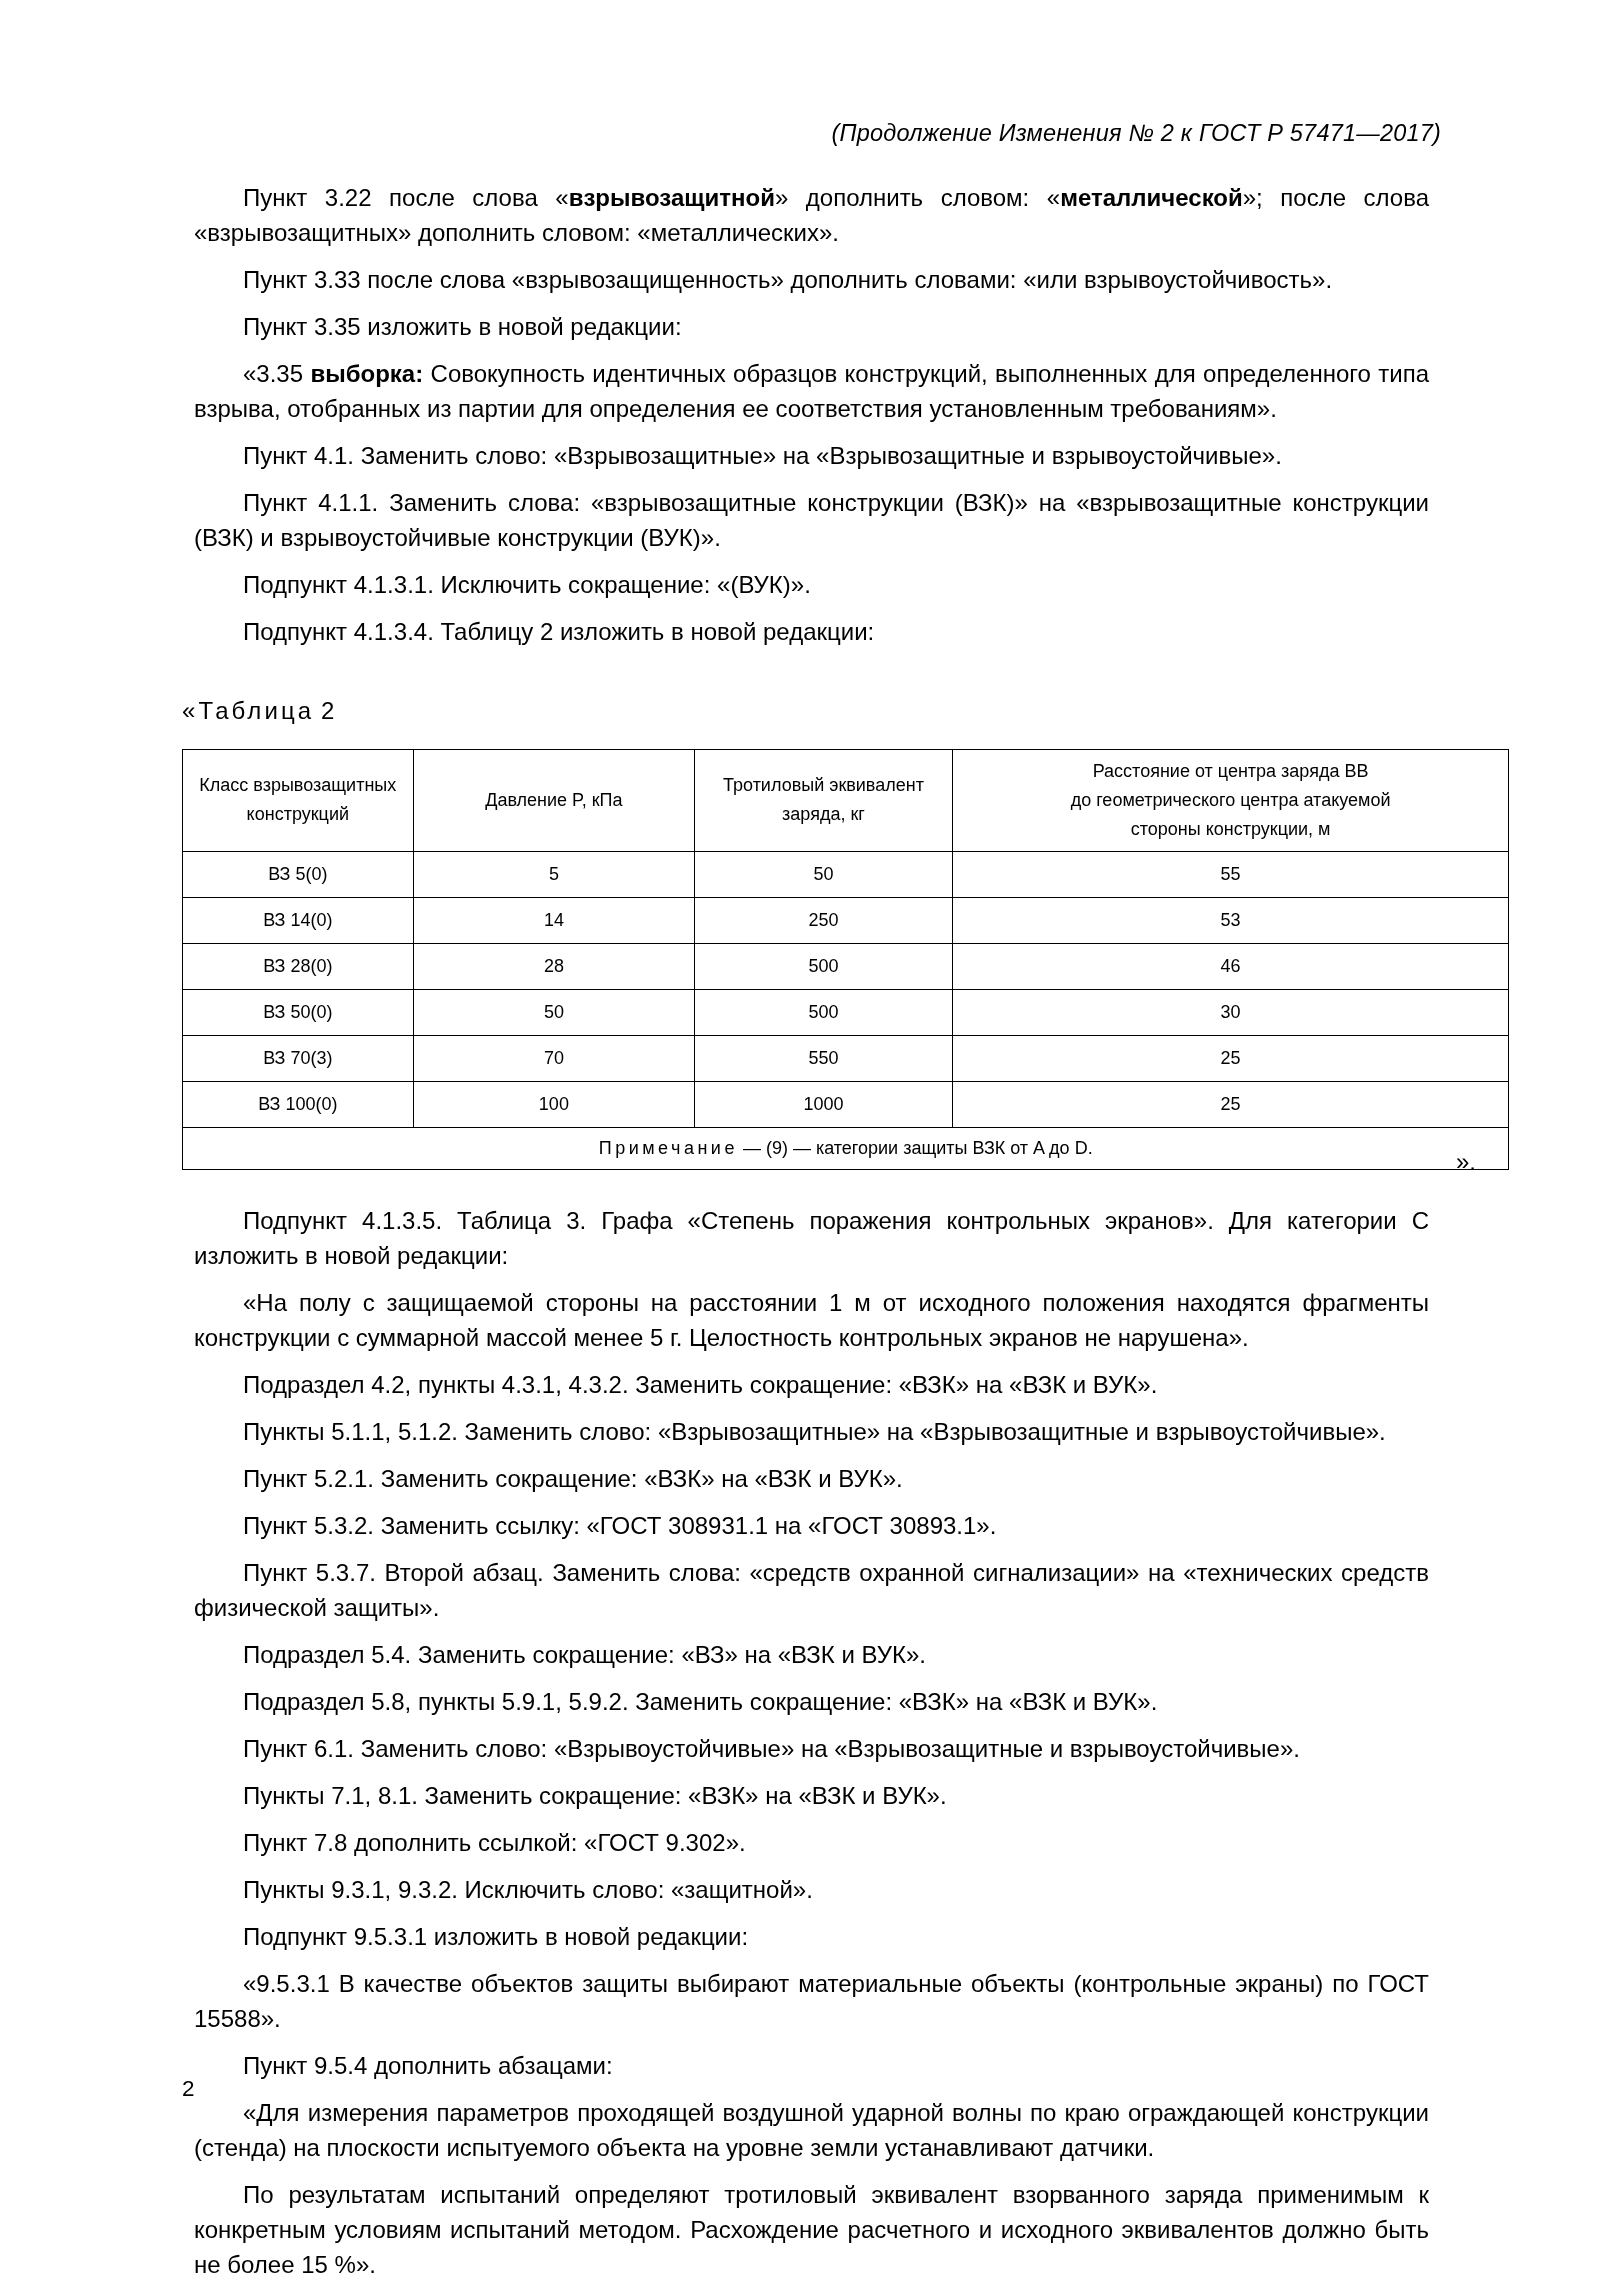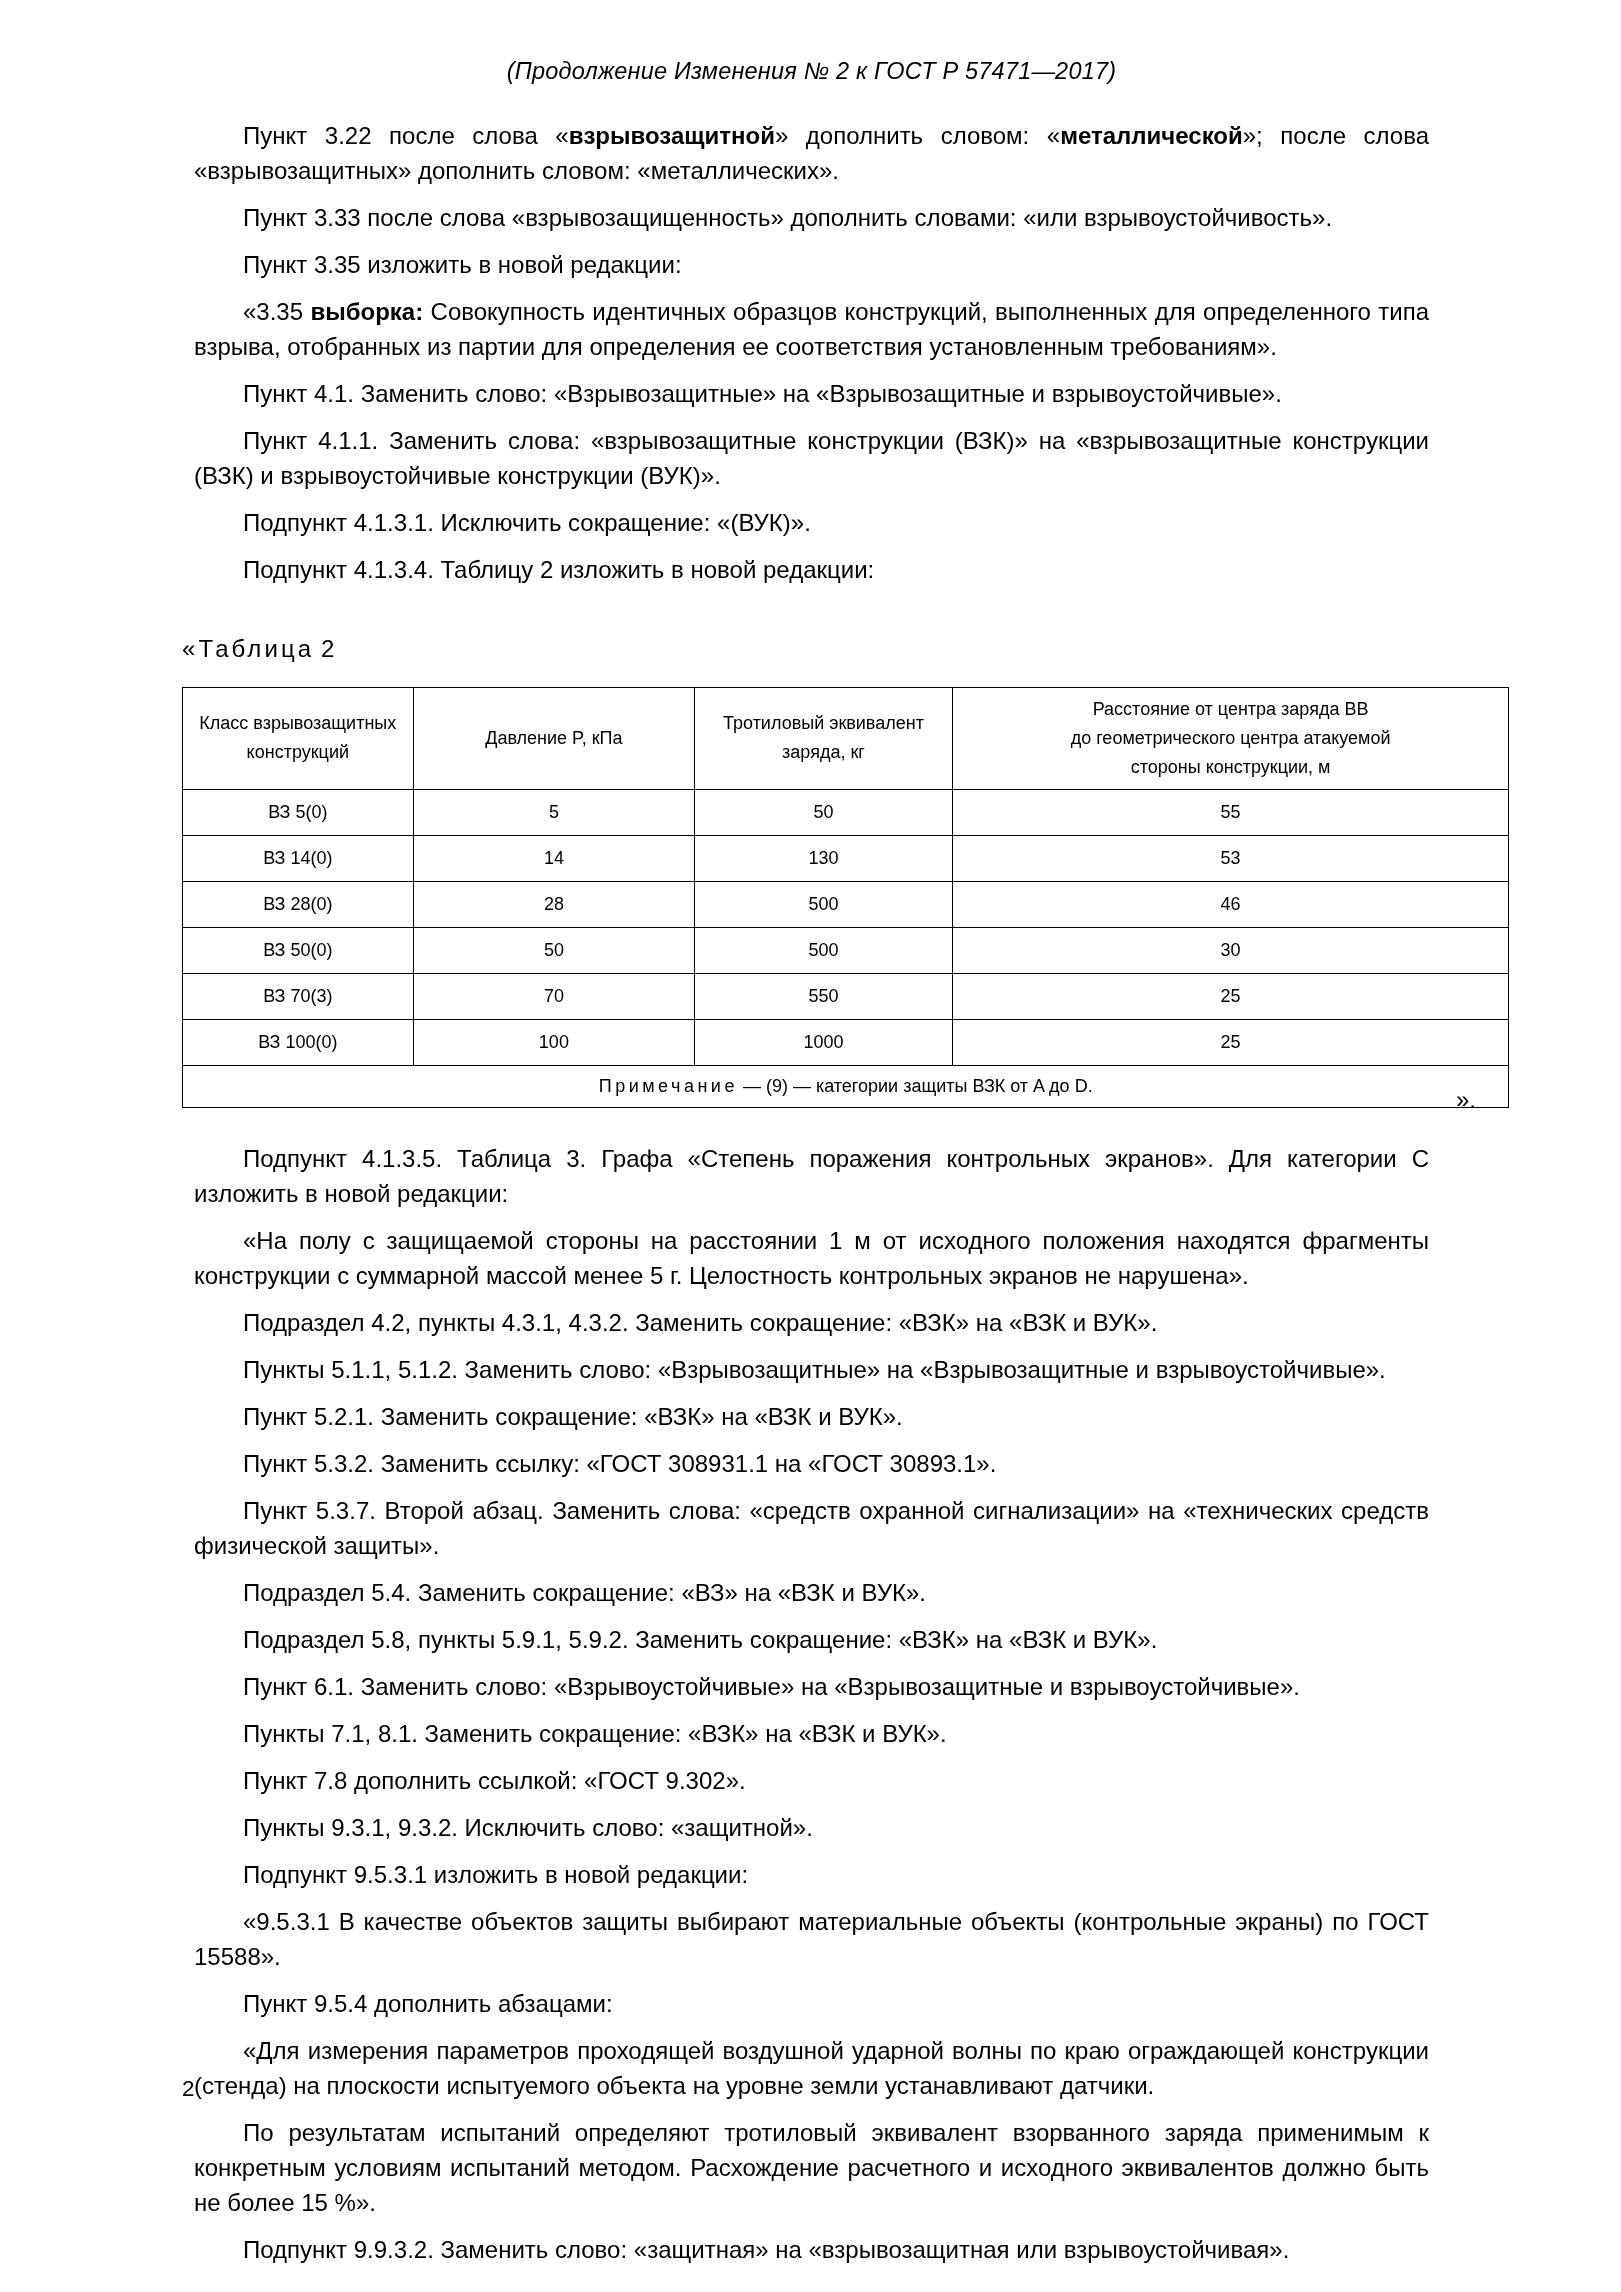--- a/index.html
+++ b/index.html
@@ -22,25 +22,25 @@
   }
   .content {
     position: absolute;
     left: 182px;
     top: 0;
     width: 1259px;
   }
 
   
   .runhead {
-    text-align: center;
+    text-align: right;
     font-style: italic;
     font-size: 23.5px;
     letter-spacing: 0.2px;
-    margin-top: 58px;
+    margin-top: 120px;
     margin-bottom: 0;
     white-space: nowrap;
   }
 
   
   .body-block {
     margin-top: 33px;
     font-size: 24px;
     line-height: 35px;
     text-align: justify;
@@ -156,21 +156,21 @@
         <tbody id="table-body">
             <tr>
               <td class="col1">ВЗ 5(0)</td>
               <td class="col2">5</td>
               <td class="col3">50</td>
               <td class="col4">55</td>
             </tr>
             <tr>
               <td class="col1">ВЗ 14(0)</td>
               <td class="col2">14</td>
-              <td class="col3">130</td>
+              <td class="col3">250</td>
               <td class="col4">53</td>
             </tr>
             <tr>
               <td class="col1">ВЗ 28(0)</td>
               <td class="col2">28</td>
               <td class="col3">500</td>
               <td class="col4">46</td>
             </tr>
             <tr>
               <td class="col1">ВЗ 50(0)</td>

